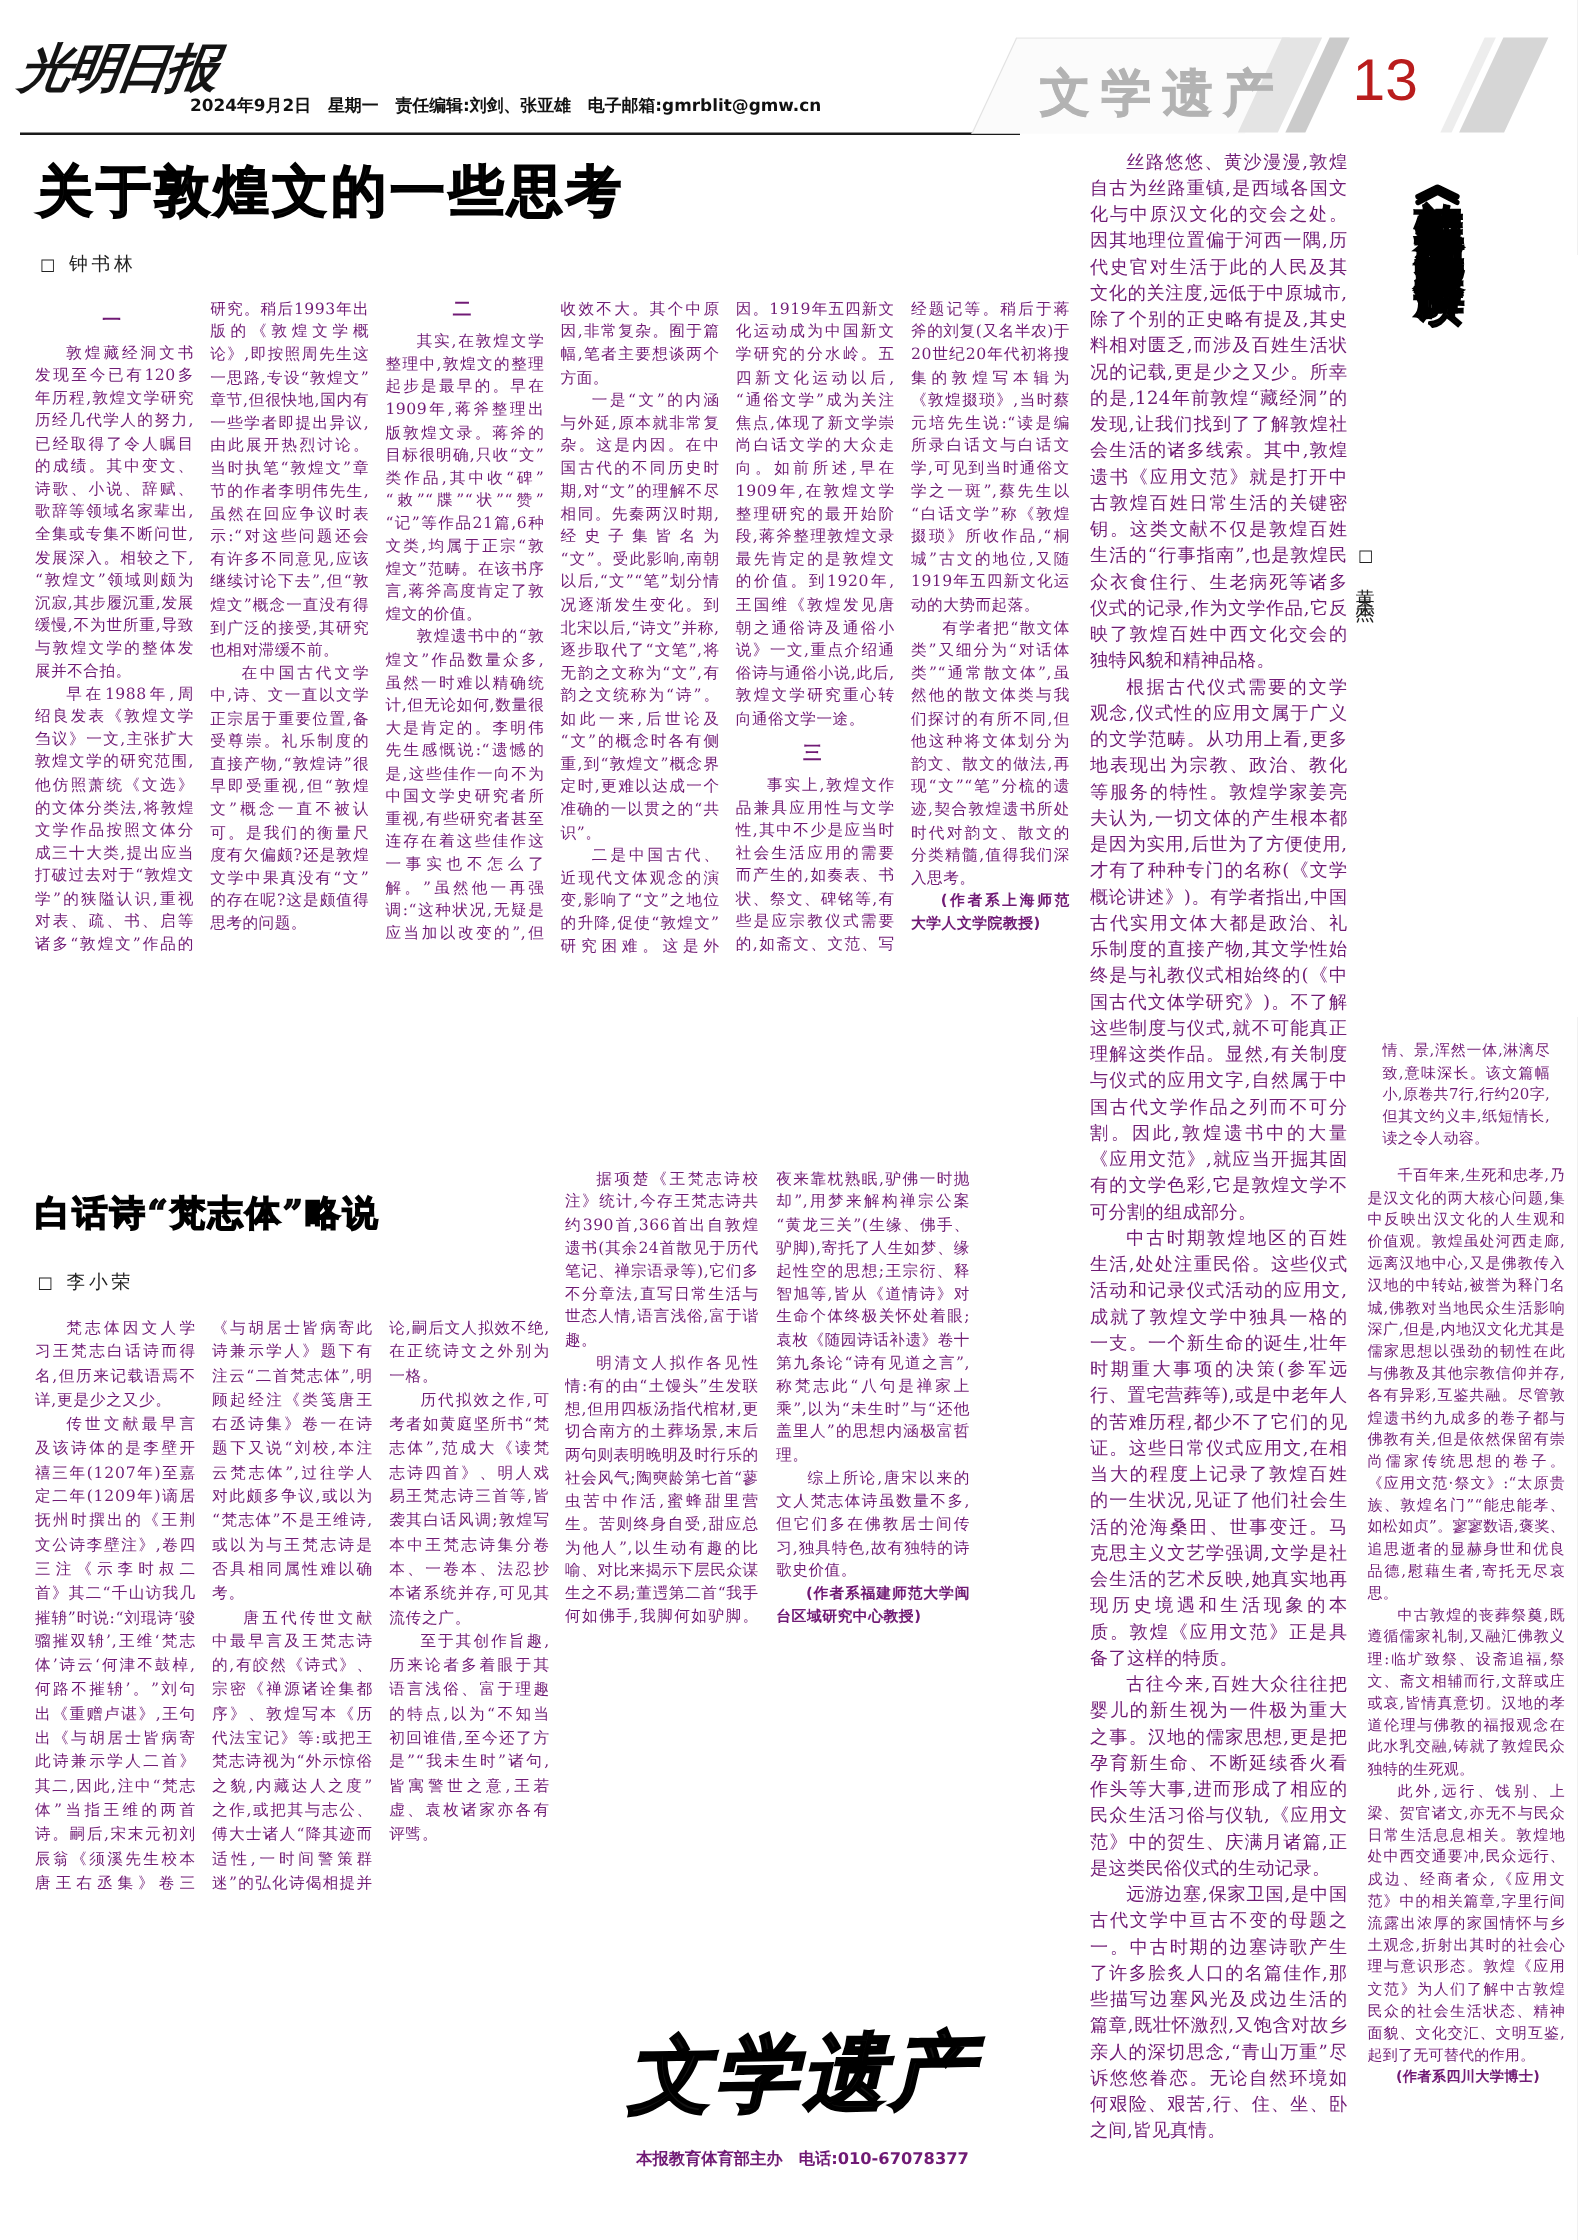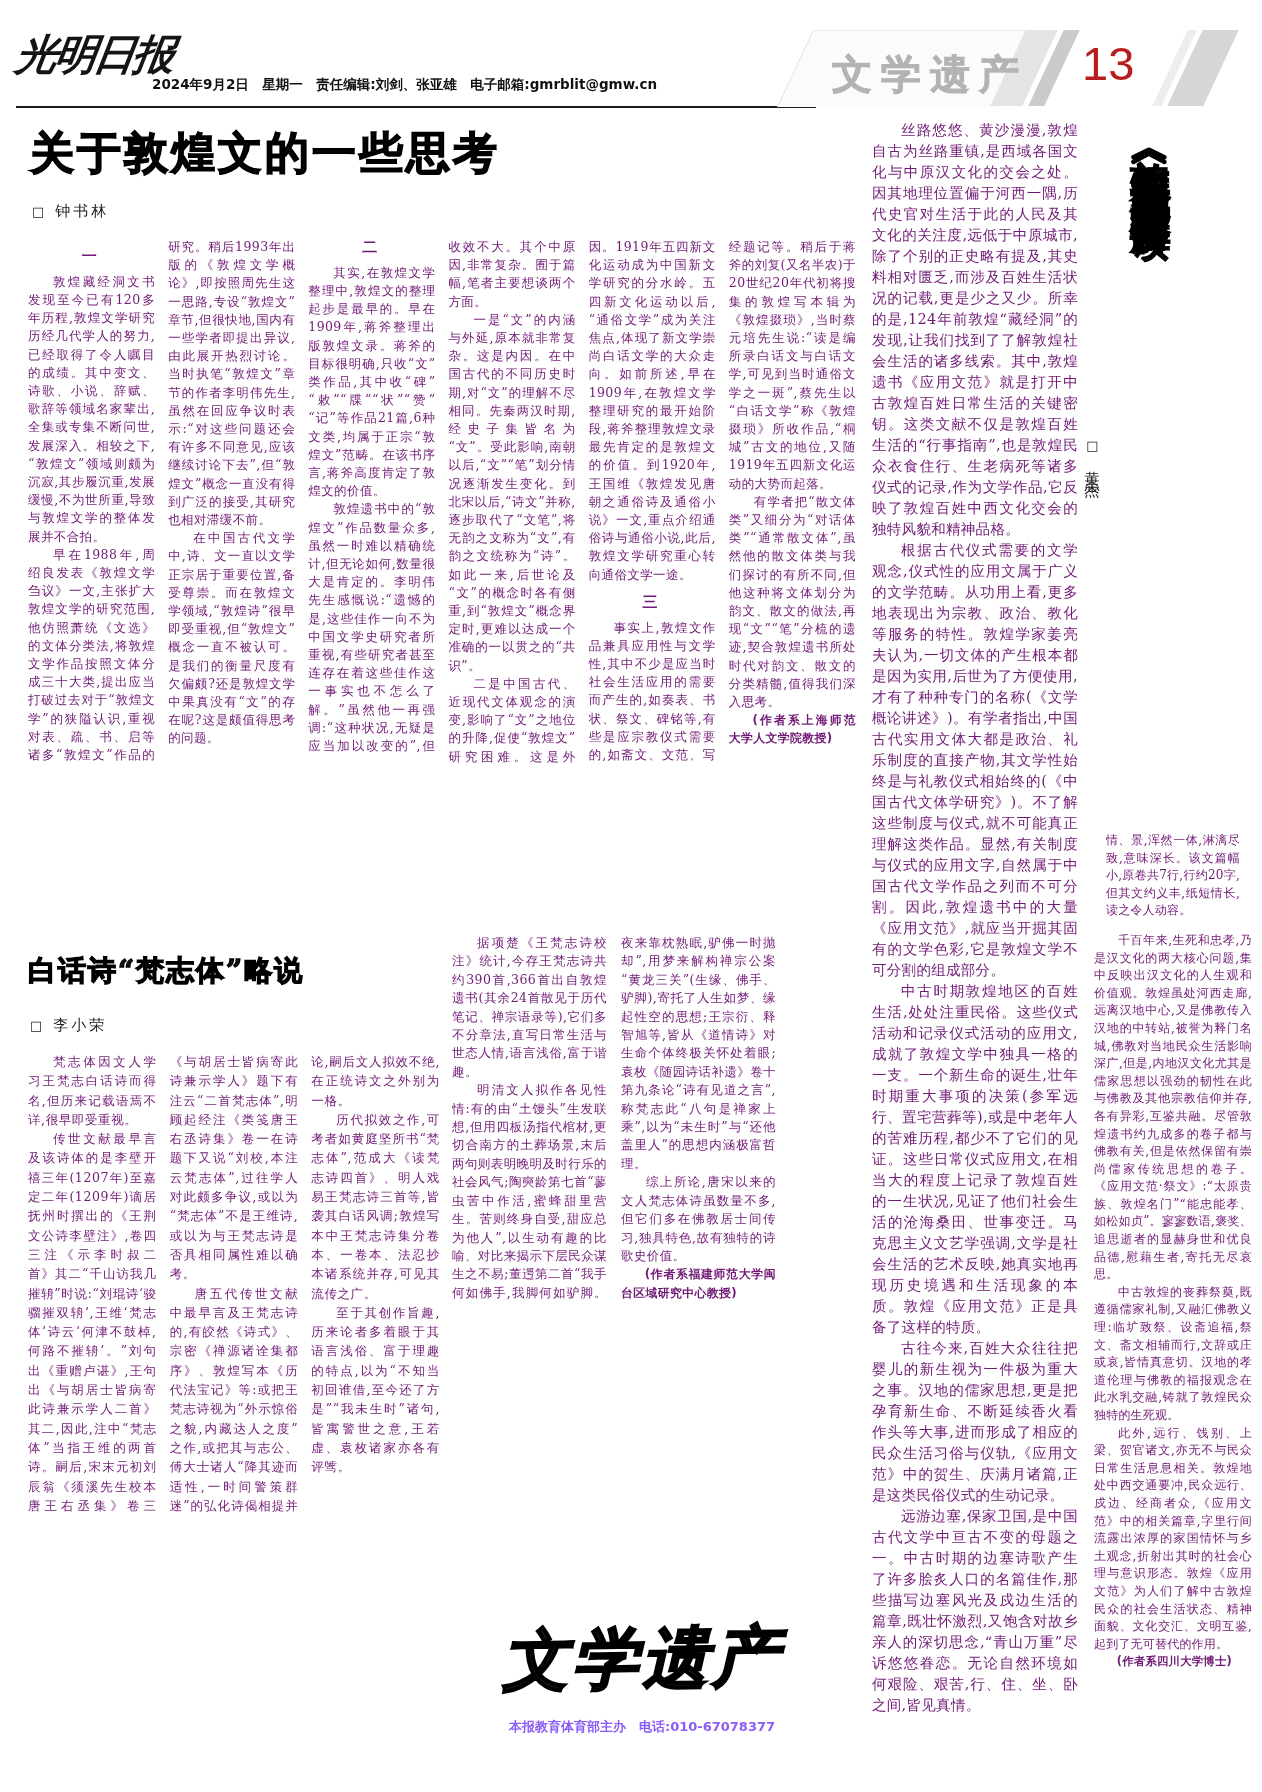--- a/index.html
+++ b/index.html
@@ -56,21 +56,21 @@
           font-size:40px;font-weight:bold;letter-spacing:4px;-webkit-text-stroke:1.2px #000;line-height:1.15;}
   .vauthor{position:absolute;left:1082px;top:438px;writing-mode:vertical-rl;font-size:15px;
            letter-spacing:6px;color:#222;}
   .vauthor .sq{font-size:13px;}
 
   
   .callig{position:absolute;left:492px;top:1606px;width:300px;text-align:center;}
   .callig-text{font-size:66px;font-weight:bold;font-style:italic;letter-spacing:4px;line-height:1.6;
                font-family:"DejaVu Serif",serif;transform:rotate(-1deg);-webkit-text-stroke:2px #000;}
   .callig-cap{margin-top:6px;font-size:13px;font-weight:bold;
-              font-family:"DejaVu Sans","Liberation Sans",sans-serif;color:#8b5cf6;}
+              font-family:"DejaVu Sans","Liberation Sans",sans-serif;color:#701a75;}
 </style>
 </head>
 <body>
 
 <div class="page">
 
   <div class="masthead">光明日报</div>
   <div class="dateline">2024年9月2日　星期一　责任编辑:刘剑、张亚雄　电子邮箱:gmrblit@gmw.cn</div>
   <div class="headrule"></div>
   <div class="badge-panel"></div>
@@ -82,38 +82,38 @@
   <div class="stripe s4"></div>
 
   <div class="h1">关于敦煌文的一些思考</div>
   <div class="byline by1">
     <span class="sq">□</span><span>钟书林</span>
   </div>
   <div class="body a1body">
       <p class="b-mark">一</p>
       <p class="b-p">敦煌藏经洞文书发现至今已有120多年历程,敦煌文学研究历经几代学人的努力,已经取得了令人瞩目的成绩。其中变文、诗歌、小说、辞赋、歌辞等领域名家辈出,全集或专集不断问世,发展深入。相较之下,“敦煌文”领域则颇为沉寂,其步履沉重,发展缓慢,不为世所重,导致与敦煌文学的整体发展并不合拍。</p>
       <p class="b-p">早在1988年,周绍良发表《敦煌文学刍议》一文,主张扩大敦煌文学的研究范围,他仿照萧统《文选》的文体分类法,将敦煌文学作品按照文体分成三十大类,提出应当打破过去对于“敦煌文学”的狭隘认识,重视对表、疏、书、启等诸多“敦煌文”作品的研究。稍后1993年出版的《敦煌文学概论》,即按照周先生这一思路,专设“敦煌文”章节,但很快地,国内有一些学者即提出异议,由此展开热烈讨论。当时执笔“敦煌文”章节的作者李明伟先生,虽然在回应争议时表示:“对这些问题还会有许多不同意见,应该继续讨论下去”,但“敦煌文”概念一直没有得到广泛的接受,其研究也相对滞缓不前。</p>
-      <p class="b-p">在中国古代文学中,诗、文一直以文学正宗居于重要位置,备受尊崇。而在敦煌文学领域,“敦煌诗”很早即受重视,但“敦煌文”概念一直不被认可。是我们的衡量尺度有欠偏颇?还是敦煌文学中果真没有“文”的存在呢?这是颇值得思考的问题。</p>
+      <p class="b-p">在中国古代文学中,诗、文一直以文学正宗居于重要位置,备受尊崇。礼乐制度的直接产物,“敦煌诗”很早即受重视,但“敦煌文”概念一直不被认可。是我们的衡量尺度有欠偏颇?还是敦煌文学中果真没有“文”的存在呢?这是颇值得思考的问题。</p>
       <p class="b-mark">二</p>
       <p class="b-p">其实,在敦煌文学整理中,敦煌文的整理起步是最早的。早在1909年,蒋斧整理出版敦煌文录。蒋斧的目标很明确,只收“文”类作品,其中收“碑”“敕”“牒”“状”“赞”“记”等作品21篇,6种文类,均属于正宗“敦煌文”范畴。在该书序言,蒋斧高度肯定了敦煌文的价值。</p>
       <p class="b-p">敦煌遗书中的“敦煌文”作品数量众多,虽然一时难以精确统计,但无论如何,数量很大是肯定的。李明伟先生感慨说:“遗憾的是,这些佳作一向不为中国文学史研究者所重视,有些研究者甚至连存在着这些佳作这一事实也不怎么了解。”虽然他一再强调:“这种状况,无疑是应当加以改变的”,但收效不大。其个中原因,非常复杂。囿于篇幅,笔者主要想谈两个方面。</p>
       <p class="b-p">一是“文”的内涵与外延,原本就非常复杂。这是内因。在中国古代的不同历史时期,对“文”的理解不尽相同。先秦两汉时期,经史子集皆名为“文”。受此影响,南朝以后,“文”“笔”划分情况逐渐发生变化。到北宋以后,“诗文”并称,逐步取代了“文笔”,将无韵之文称为“文”,有韵之文统称为“诗”。如此一来,后世论及“文”的概念时各有侧重,到“敦煌文”概念界定时,更难以达成一个准确的一以贯之的“共识”。</p>
       <p class="b-p">二是中国古代、近现代文体观念的演变,影响了“文”之地位的升降,促使“敦煌文”研究困难。这是外因。1919年五四新文化运动成为中国新文学研究的分水岭。五四新文化运动以后,“通俗文学”成为关注焦点,体现了新文学崇尚白话文学的大众走向。如前所述,早在1909年,在敦煌文学整理研究的最开始阶段,蒋斧整理敦煌文录最先肯定的是敦煌文的价值。到1920年,王国维《敦煌发见唐朝之通俗诗及通俗小说》一文,重点介绍通俗诗与通俗小说,此后,敦煌文学研究重心转向通俗文学一途。</p>
       <p class="b-mark">三</p>
       <p class="b-p">事实上,敦煌文作品兼具应用性与文学性,其中不少是应当时社会生活应用的需要而产生的,如奏表、书状、祭文、碑铭等,有些是应宗教仪式需要的,如斋文、文范、写经题记等。稍后于蒋斧的刘复(又名半农)于20世纪20年代初将搜集的敦煌写本辑为《敦煌掇琐》,当时蔡元培先生说:“读是编所录白话文与白话文学,可见到当时通俗文学之一斑”,蔡先生以“白话文学”称《敦煌掇琐》所收作品,“桐城”古文的地位,又随1919年五四新文化运动的大势而起落。</p>
       <p class="b-p">有学者把“散文体类”又细分为“对话体类”“通常散文体”,虽然他的散文体类与我们探讨的有所不同,但他这种将文体划分为韵文、散文的做法,再现“文”“笔”分梳的遗迹,契合敦煌遗书所处时代对韵文、散文的分类精髓,值得我们深入思考。</p>
       <p class="b-attr">(作者系上海师范大学人文学院教授)</p>
     </div>
 
   <div class="h2">白话诗“梵志体”略说</div>
   <div class="byline by2">
     <span class="sq">□</span><span>李小荣</span>
   </div>
   <div class="body a2left">
-      <p class="b-p">梵志体因文人学习王梵志白话诗而得名,但历来记载语焉不详,很早即受重视。</p>
+      <p class="b-p">梵志体因文人学习王梵志白话诗而得名,但历来记载语焉不详,更是少之又少。</p>
       <p class="b-p">传世文献最早言及该诗体的是李壁开禧三年(1207年)至嘉定二年(1209年)谪居抚州时撰出的《王荆文公诗李壁注》,卷四三注《示李时叔二首》其二“千山访我几摧辀”时说:“刘琨诗‘骏骝摧双辀’,王维‘梵志体’诗云‘何津不鼓棹,何路不摧辀’。”刘句出《重赠卢谌》,王句出《与胡居士皆病寄此诗兼示学人二首》其二,因此,注中“梵志体”当指王维的两首诗。嗣后,宋末元初刘辰翁《须溪先生校本唐王右丞集》卷三《与胡居士皆病寄此诗兼示学人》题下有注云“二首梵志体”,明顾起经注《类笺唐王右丞诗集》卷一在诗题下又说“刘校,本注云梵志体”,过往学人对此颇多争议,或以为“梵志体”不是王维诗,或以为与王梵志诗是否具相同属性难以确考。</p>
       <p class="b-p">唐五代传世文献中最早言及王梵志诗的,有皎然《诗式》、宗密《禅源诸诠集都序》、敦煌写本《历代法宝记》等:或把王梵志诗视为“外示惊俗之貌,内藏达人之度”之作,或把其与志公、傅大士诸人“降其迹而适性,一时间警策群迷”的弘化诗偈相提并论,嗣后文人拟效不绝,在正统诗文之外别为一格。</p>
       <p class="b-p">历代拟效之作,可考者如黄庭坚所书“梵志体”,范成大《读梵志诗四首》、明人戏易王梵志诗三首等,皆袭其白话风调;敦煌写本中王梵志诗集分卷本、一卷本、法忍抄本诸系统并存,可见其流传之广。</p>
       <p class="b-p">至于其创作旨趣,历来论者多着眼于其语言浅俗、富于理趣的特点,以为“不知当初回谁借,至今还了方是”“我未生时”诸句,皆寓警世之意,王若虚、袁枚诸家亦各有评骘。</p>
     </div>
   <div class="body a2right">
       <p class="b-p">据项楚《王梵志诗校注》统计,今存王梵志诗共约390首,366首出自敦煌遗书(其余24首散见于历代笔记、禅宗语录等),它们多不分章法,直写日常生活与世态人情,语言浅俗,富于谐趣。</p>
       <p class="b-p">明清文人拟作各见性情:有的由“土馒头”生发联想,但用四板汤指代棺材,更切合南方的土葬场景,末后两句则表明晚明及时行乐的社会风气;陶奭龄第七首“蓼虫苦中作活,蜜蜂甜里营生。苦则终身自受,甜应总为他人”,以生动有趣的比喻、对比来揭示下层民众谋生之不易;董遌第二首“我手何如佛手,我脚何如驴脚。夜来靠枕熟眠,驴佛一时抛却”,用梦来解构禅宗公案“黄龙三关”(生缘、佛手、驴脚),寄托了人生如梦、缘起性空的思想;王宗衍、释智旭等,皆从《道情诗》对生命个体终极关怀处着眼;袁枚《随园诗话补遗》卷十第九条论“诗有见道之言”,称梵志此“八句是禅家上乘”,以为“未生时”与“还他盖里人”的思想内涵极富哲理。</p>
       <p class="b-p">综上所论,唐宋以来的文人梵志体诗虽数量不多,但它们多在佛教居士间传习,独具特色,故有独特的诗歌史价值。</p>
       <p class="b-attr">(作者系福建师范大学闽台区域研究中心教授)</p>

